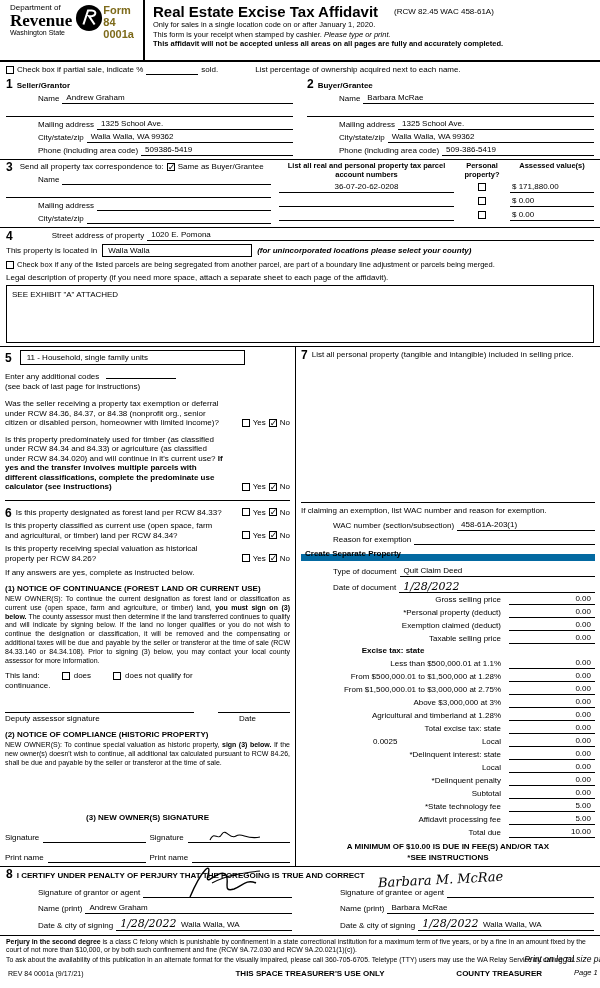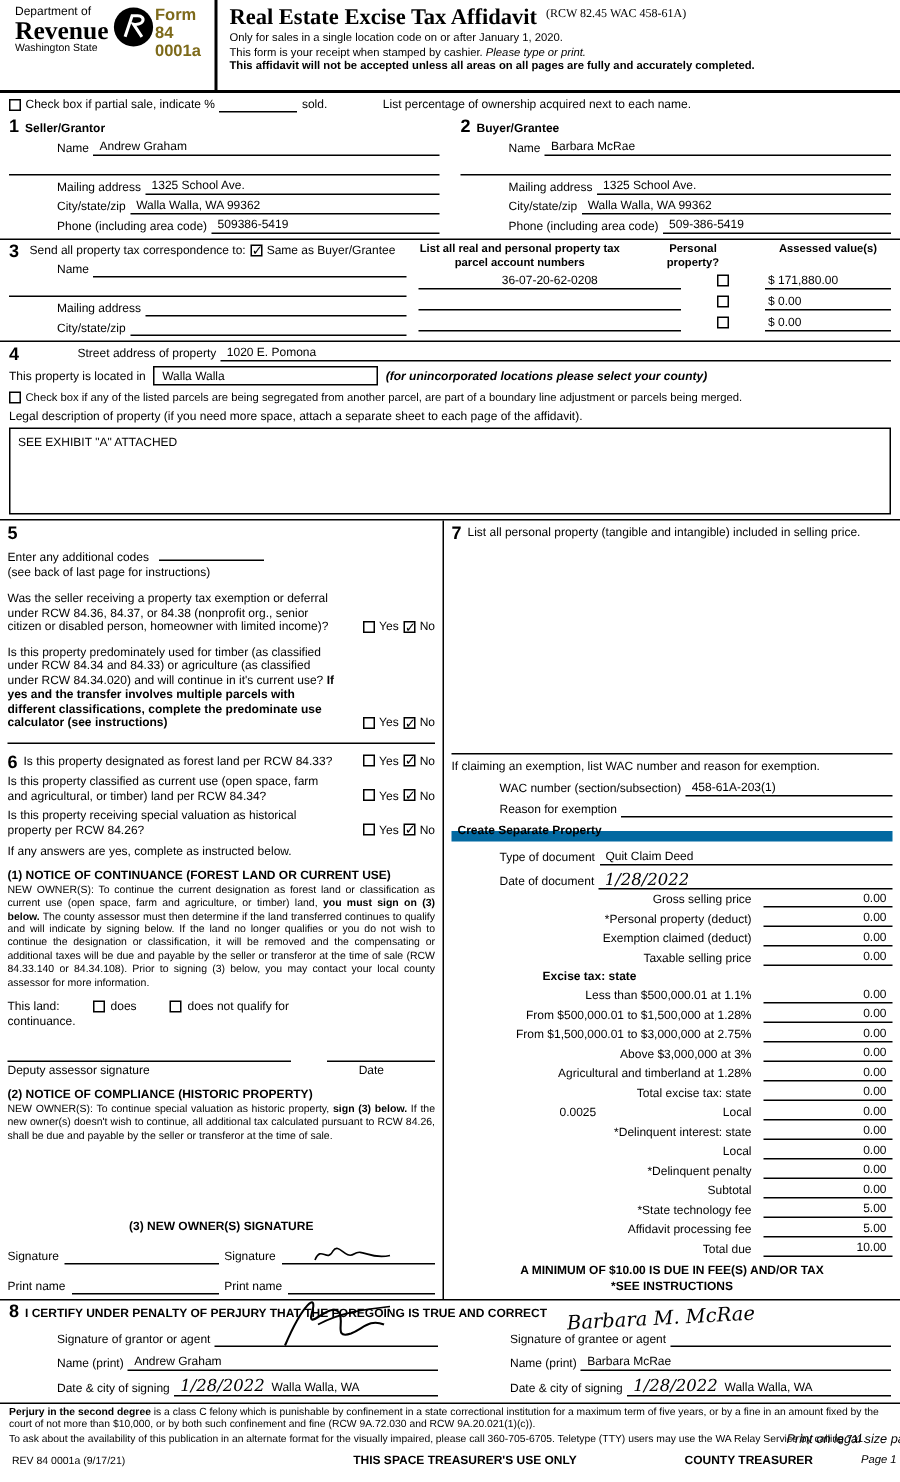--- a/index.html
+++ b/index.html
@@ -18,41 +18,41 @@
   
   .header{display:flex;height:62px;border-bottom:2px solid #000;}
   .hdr-left{width:145px;padding:4px 4px 2px 10px;border-right:2px solid #000;display:flex;flex-direction:row;justify-content:space-between;}
   .dept{display:flex;gap:3px;align-items:flex-start;}
   .dept-col{display:flex;flex-direction:column;}
   .dept1{font-size:8px;line-height:8px;}
   .dept2{font-family:"Liberation Serif",serif;font-weight:bold;font-size:17px;line-height:17px;}
   .dept3{font-size:7px;line-height:8px;}
   .form-no{font-weight:bold;font-size:11px;color:#7d6a1a;line-height:12px;}
   .hdr-right{flex:1;padding:4px 6px 0 8px;}
-  .title-line{display:flex;align-items:flex-start;gap:6px;font-family:Liberation Serif, serif;}
+  .title-line{display:flex;align-items:center;gap:16px;}
   .title{font-weight:bold;font-size:15px;line-height:16px;}
   .rcw{font-size:8px;}
   .note{font-size:7.5px;line-height:9.5px;}
   
   .partial-row{display:flex;align-items:center;gap:3px;padding:3px 6px 2px;border-bottom:1px solid #fff;}
   .blank-line{width:52px;border-bottom:1px solid #000;height:9px;}
   .ownership-note{margin-left:34px;}
   
   .two-col{display:flex;padding:1px 6px 3px;gap:14px;}
   .party{flex:1;}
   .sec-title{display:flex;align-items:baseline;margin-bottom:1px;}
   .party .row{margin-top:2px;}
   .blank-ul{border-bottom:1px solid #000;height:11px;margin-top:2px;}
   
   .sec3{display:flex;border-top:1px solid #000;padding:2px 6px 3px;gap:8px;}
   .sec3-left{width:265px;}
   .sec3-left .row{margin-top:3px;}
   .corr-line{display:flex;align-items:center;gap:3px;flex-wrap:wrap;}
   .sec3-right{flex:1;}
-  .ptable-head{display:flex;text-align:center;font-size:7.5px;line-height:8.5px;gap:20px;}
+  .ptable-head{display:flex;text-align:center;font-size:7.5px;line-height:8.5px;}
   .ph1{flex:1;}
   .ph2{width:56px;}
   .ph3{width:84px;}
   .prow{display:flex;align-items:flex-end;height:14px;gap:0;}
   .pparcel{flex:1;border-bottom:1px solid #000;text-align:center;}
   .pcbcell{width:56px;text-align:center;}
   .pval{width:84px;border-bottom:1px solid #000;padding-left:2px;}
   
   .sec4{border-top:1px solid #000;padding:2px 6px 3px;}
   .s4l2{display:flex;align-items:center;gap:5px;margin-top:3px;}
@@ -276,20 +276,21 @@
     <div class="legal-box">
       <span>SEE EXHIBIT "A" ATTACHED</span>
     </div>
   </div>
 
   <div class="mid">
 
     <div class="mid-left">
       <div class="s5head">
         <span class="secno">5</span>
+        <span class="code-box">11 - Household, single family units</span>
       </div>
       <div class="addl">
         <span>Enter any additional codes</span>
         <span class="short-line"></span>
       </div>
       <div>(see back of last page for instructions)</div>
 
       <div class="q">
         <span>Was the seller receiving a property tax exemption or deferral under RCW 84.36, 84.37, or 84.38 (nonprofit org., senior citizen or disabled person, homeowner with limited income)?</span>
         <span class="yn">

